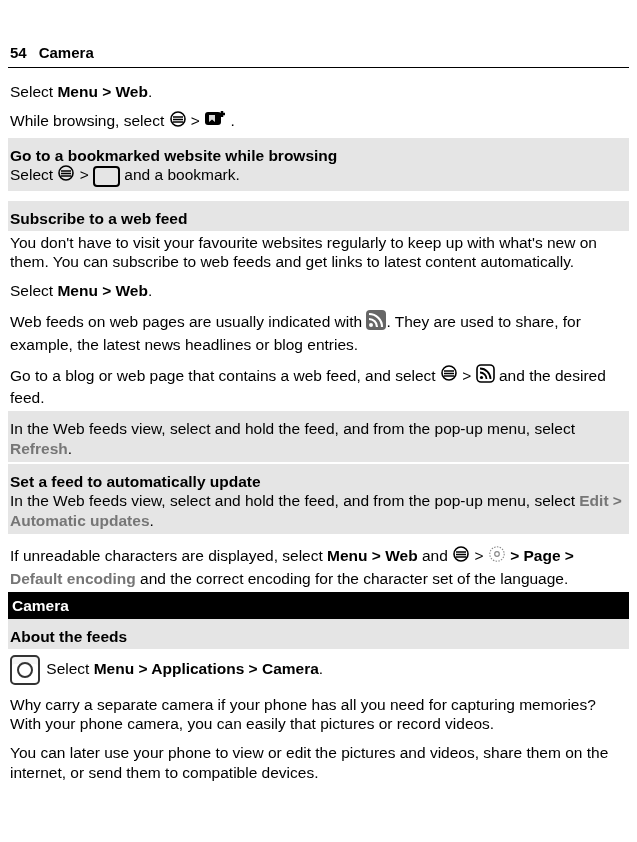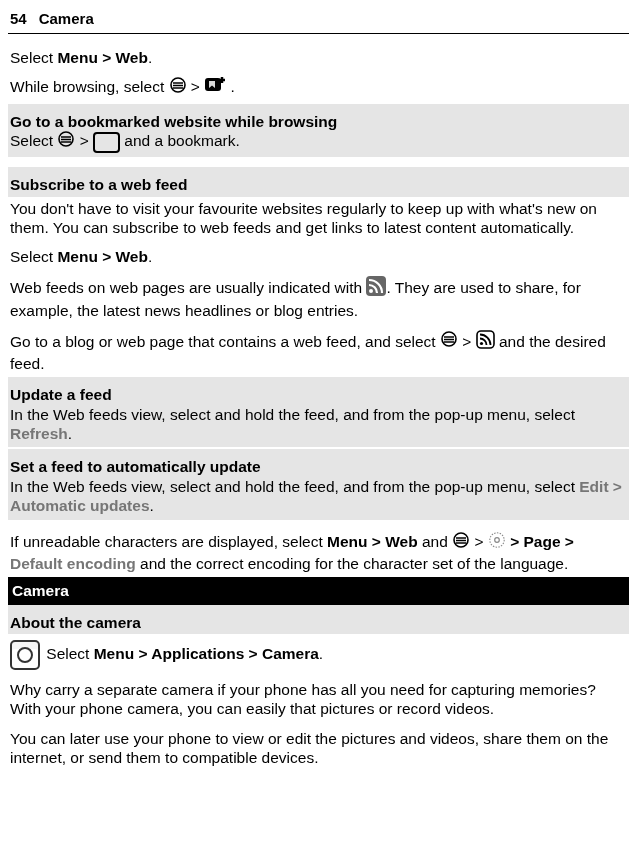--- a/index.html
+++ b/index.html
@@ -6,20 +6,21 @@
     margin: 0;
     padding: 0;
     font-family: Arial, Helvetica, sans-serif;
     font-size: 15.5px;
     line-height: 1.25;
     width: 637px;
     color: #000;
   }
   .page {
     padding: 8px 8px 8px 8px;
+    margin-top: 34px;
   }
   .header {
     display: flex;
     align-items: baseline;
     gap: 12px;
     padding: 2px 2px 4px 2px;
     border-bottom: 1px solid #000;
     font-weight: bold;
   }
   .pagenum { font-size: 15px; }
@@ -169,21 +170,20 @@
       <svg width="19" height="19" viewBox="0 0 19 19">
         <rect x="1" y="1" width="17" height="17" rx="4" fill="none" stroke="#000" stroke-width="1.6"></rect>
         <circle cx="5.5" cy="13.5" r="1.6" fill="#000"></circle>
         <path d="M4 8.5 a6.5 6.5 0 0 1 6.5 6.5" fill="none" stroke="#000" stroke-width="1.8"></path>
         <path d="M4 4.5 a10.5 10.5 0 0 1 10.5 10.5" fill="none" stroke="#000" stroke-width="1.8"></path>
       </svg>
     </span><span> and the desired feed.</span>
   </div>
 
   <div class="block shaded">
-    <p class="section-title">Update a feed</p>
     <p>
       <span>In the Web feeds view, select and hold the feed, and from the pop-up menu, select </span><span class="gray-bold">Refresh</span><span>.</span>
     </p>
   </div>
 
   <div class="block shaded" style="margin-top:2px;">
     <p class="section-title">Set a feed to automatically update</p>
     <p>
       <span>In the Web feeds view, select and hold the feed, and from the pop-up menu, select </span><span class="gray-bold">Edit</span><span class="gray-bold"> &gt; Automatic updates</span><span>.</span>
     </p>
@@ -207,21 +207,21 @@
         <circle cx="9" cy="9" r="7.2" fill="none" stroke="#888" stroke-width="1.1" stroke-dasharray="1.5,1.3"></circle>
         <circle cx="9" cy="9" r="2.3" fill="none" stroke="#888" stroke-width="1.2"></circle>
       </svg>
     </span>
     <span class="bold"> &gt; Page</span><span class="bold"> &gt; </span><span class="gray-bold">Default encoding</span><span> and the correct encoding for the character set of the language.</span>
   </div>
 
   <div class="section-bar">Camera</div>
 
   <div class="block shaded" style="padding-bottom:2px;">
-    <p class="section-title">About the camera</p>
+    <p class="section-title">About the feeds</p>
   </div>
 
   <div class="para" style="padding-top:6px;">
     <span class="camera-square"></span>
     <span>Select </span><span class="bold">Menu</span><span class="bold"> &gt; Applications</span><span class="bold"> &gt; Camera</span><span>.</span>
   </div>
 
   <div class="para">Why carry a separate camera if your phone has all you need for capturing memories? With your phone camera, you can easily that pictures or record videos.</div>
   <div class="para">You can later use your phone to view or edit the pictures and videos, share them on the internet, or send them to compatible devices.</div>
 

